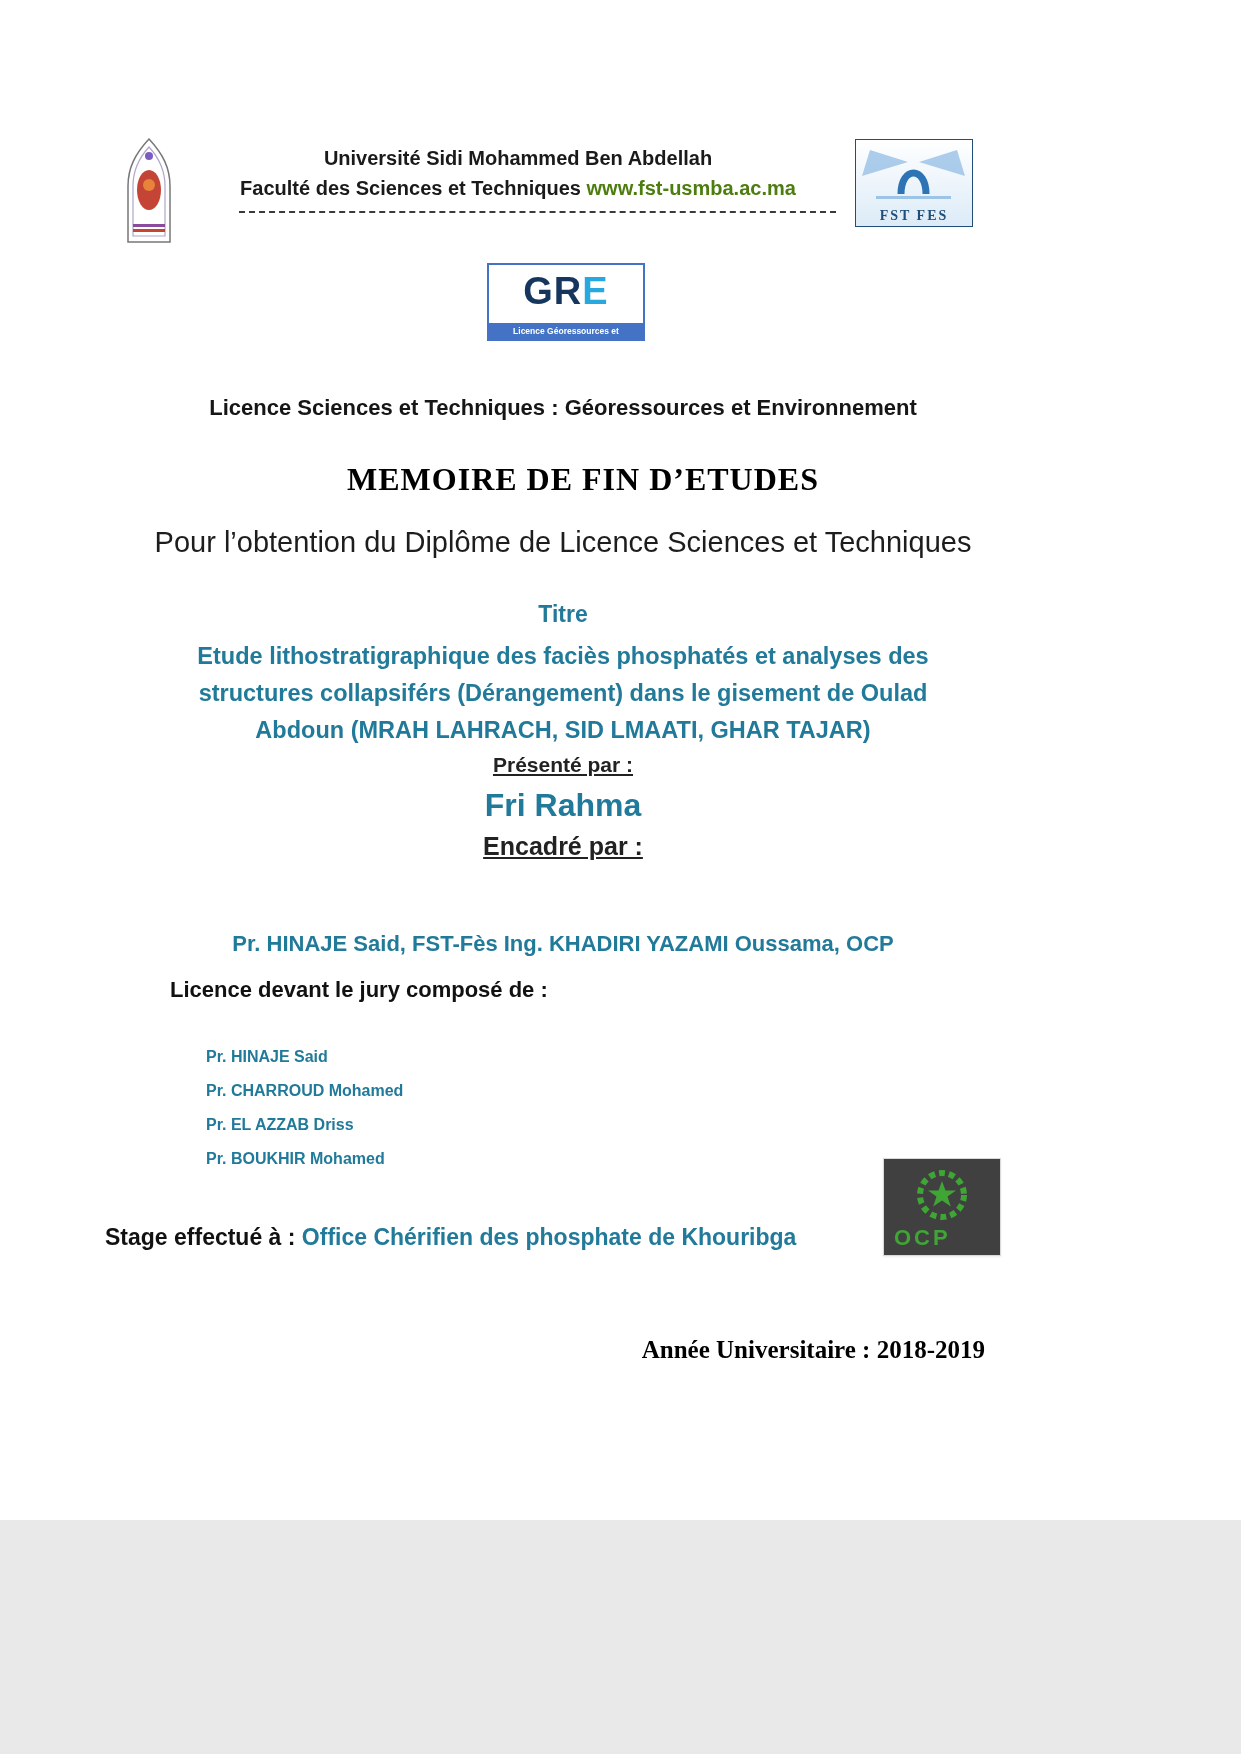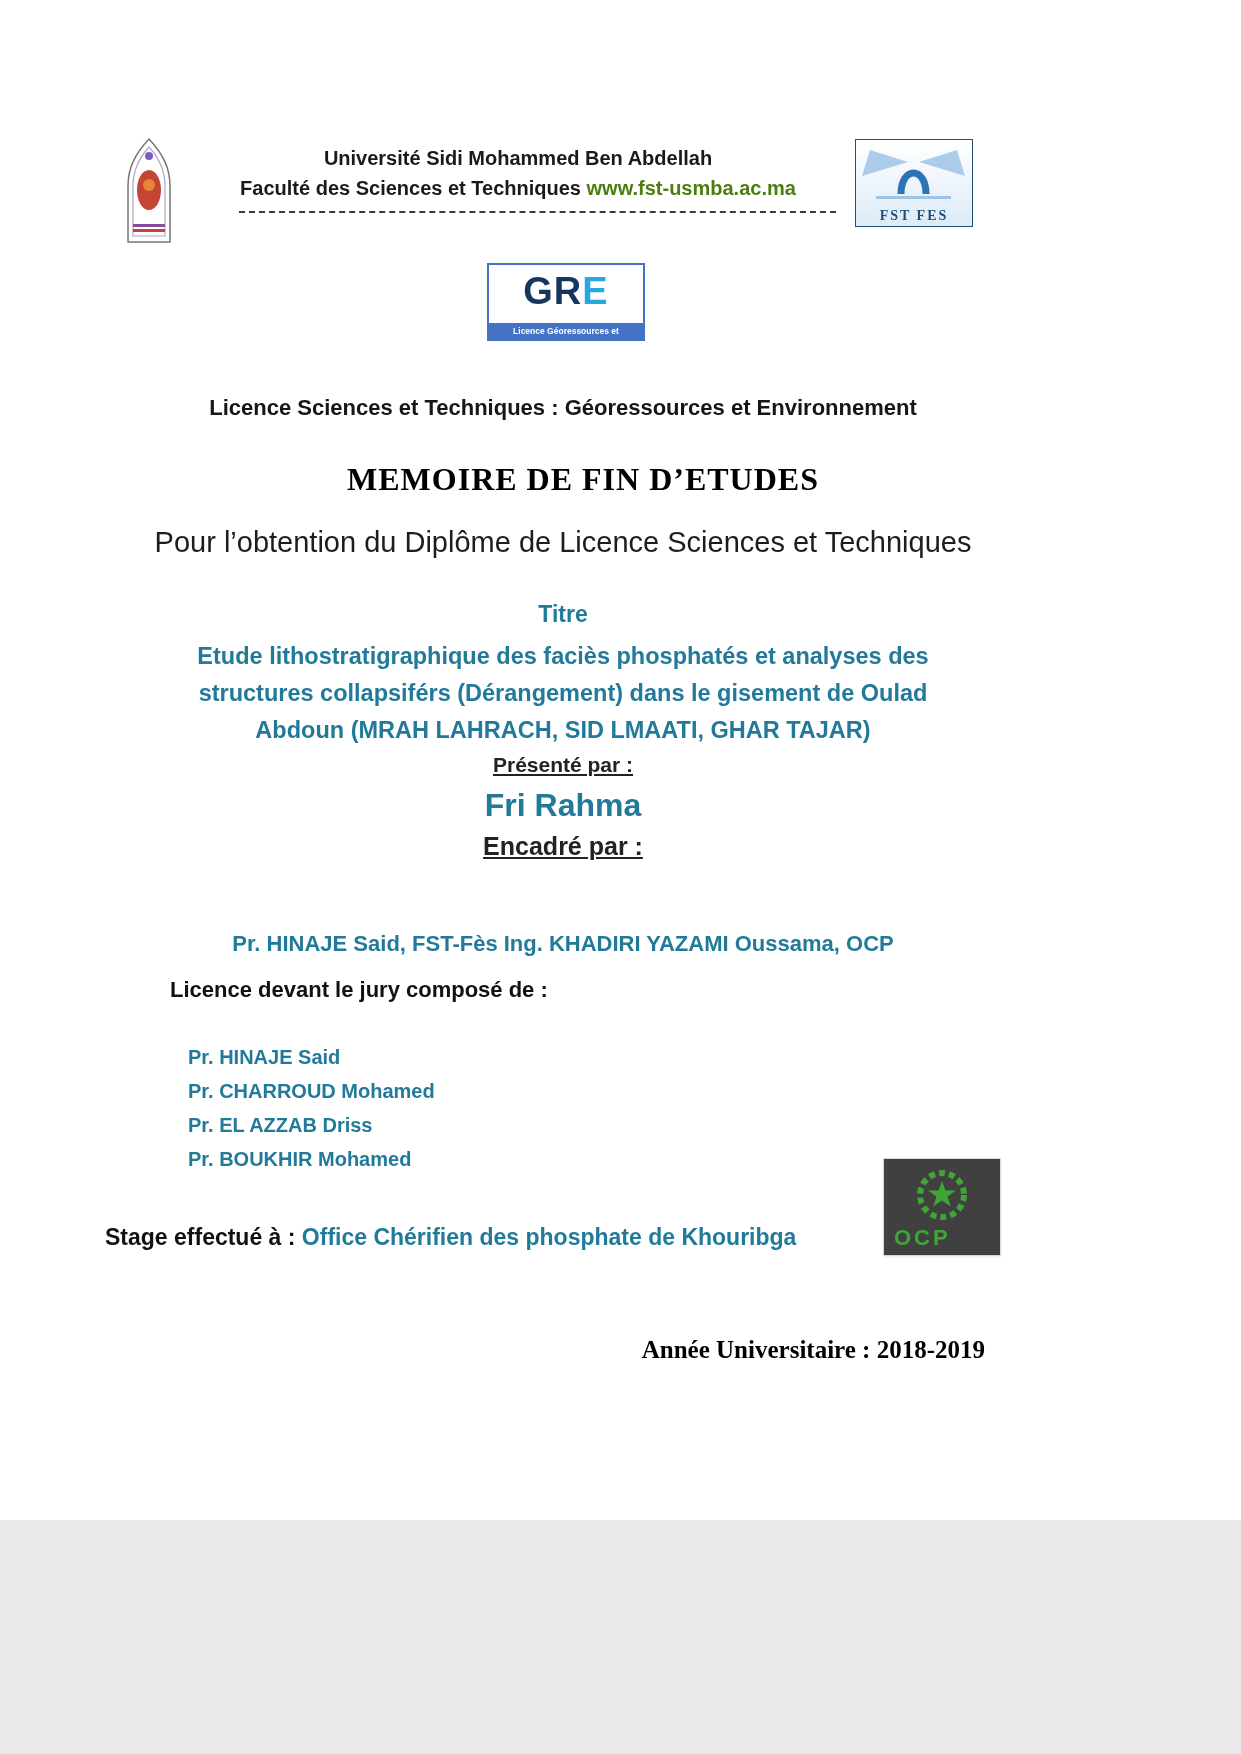--- a/index.html
+++ b/index.html
@@ -36,21 +36,21 @@
   .title-label{top:601px;font-size:23px;font-weight:bold;color:#217A99;}
   .title-block{top:638px;font-size:23.5px;font-weight:bold;color:#217A99;line-height:37px;}
   .presented-by{top:753px;font-size:21px;font-weight:bold;color:#222;}
   .underlined{text-decoration:underline;}
   .author-name{top:787px;font-size:32px;font-weight:bold;color:#217A99;}
   .supervised-by{top:832px;font-size:25px;font-weight:bold;color:#222;}
   .supervisors-line{top:931px;font-size:22px;font-weight:bold;color:#217A99;}
 
   
   .jury-heading{top:977px;left:170px;font-size:22px;font-weight:bold;color:#111;}
-  .jury-list{top:1040px;left:188px;font-size:20px;font-weight:bold;color:#217A99;line-height:34px;}
+  .jury-list{top:1040px;left:206px;font-size:16px;font-weight:bold;color:#217A99;line-height:34px;}
 
   
   .stage-line{top:1224px;left:105px;font-size:23px;font-weight:bold;}
   .stage-label{color:#111;}
   .stage-place{color:#217A99;}
 
   
   .ocp-logo{top:1158px;left:883px;width:118px;height:98px;border:1px solid #d9d9d9;background:#404040;box-shadow:0 1px 2px rgba(0,0,0,.08);box-sizing:border-box;}
   .ocp-caption{position:absolute;left:10px;bottom:4px;font-size:22px;font-weight:800;color:#3FA535;letter-spacing:3px;}
 

